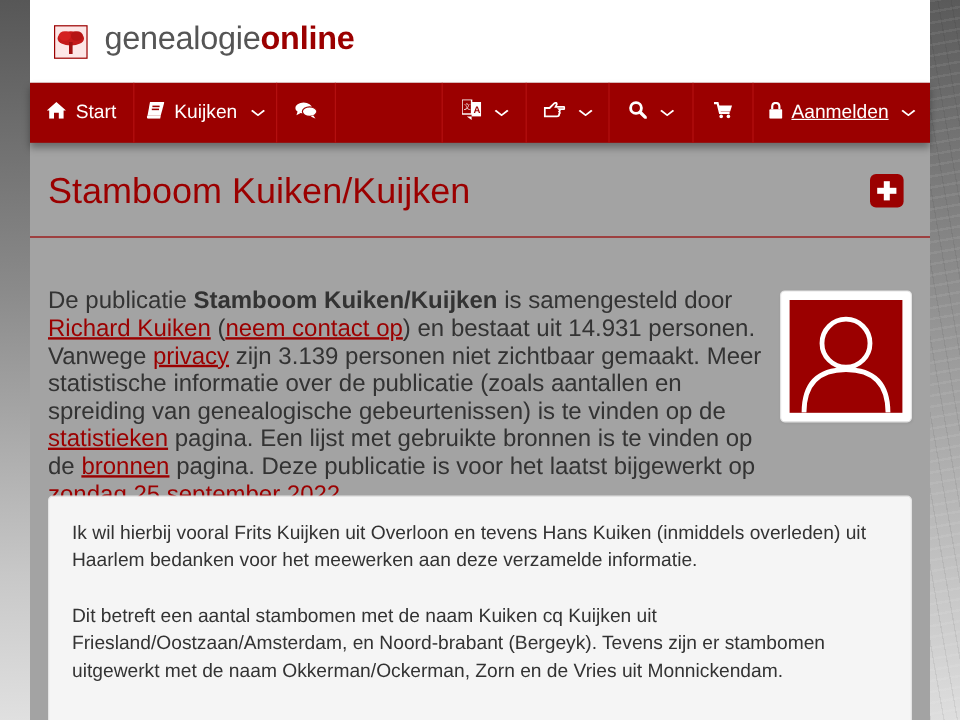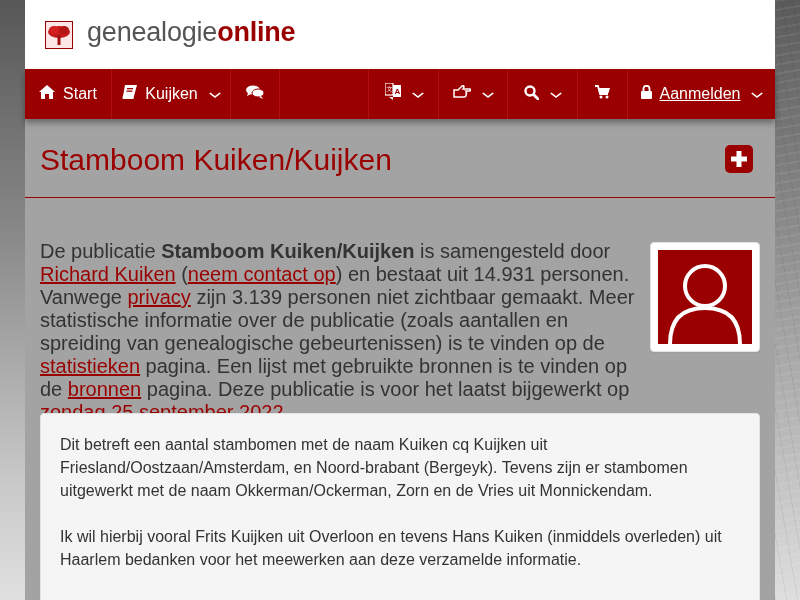--- a/index.html
+++ b/index.html
@@ -221,16 +221,16 @@
   <div class="avatar-frame">
     <div class="avatar">
       <svg width="94" height="94" viewBox="0 0 94 94">
         <circle cx="47" cy="36" r="20" fill="none" stroke="#fff" stroke-width="4"></circle>
         <path d="M12 94 Q12 58 47 58 Q82 58 82 94" fill="none" stroke="#fff" stroke-width="4"></path>
       </svg>
     </div>
   </div>
 
   <div class="well">
+    <p>Ik wil hierbij vooral Frits Kuijken uit Overloon en tevens Hans Kuiken (inmiddels overleden) uit Haarlem bedanken voor het meewerken aan deze verzamelde informatie.</p>
     <p>Dit betreft een aantal stambomen met de naam Kuiken cq Kuijken uit Friesland/Oostzaan/Amsterdam, en Noord-brabant (Bergeyk). Tevens zijn er stambomen uitgewerkt met de naam Okkerman/Ockerman, Zorn en de Vries uit Monnickendam.</p>
-    <p>Ik wil hierbij vooral Frits Kuijken uit Overloon en tevens Hans Kuiken (inmiddels overleden) uit Haarlem bedanken voor het meewerken aan deze verzamelde informatie.</p>
   </div>
 </div>
 
 </body></html>

